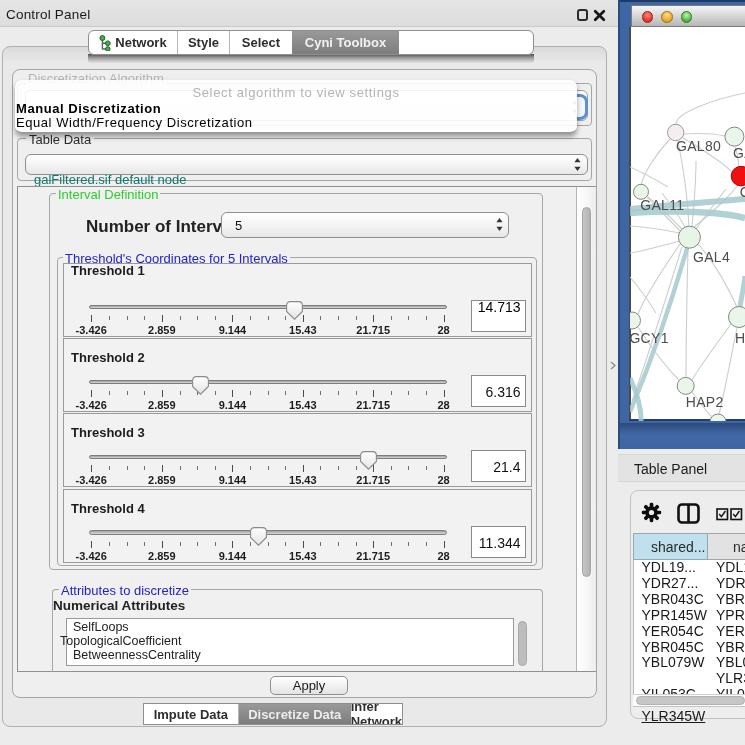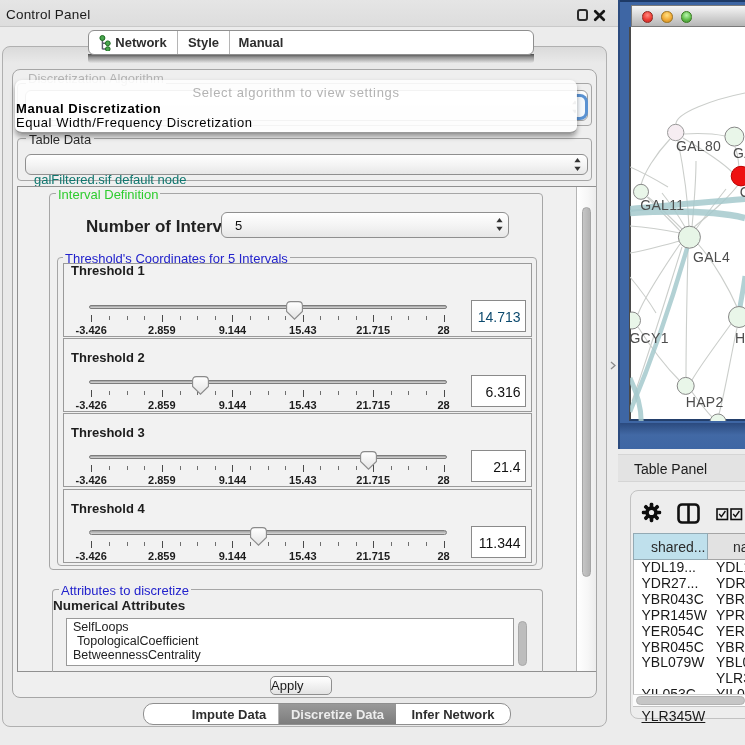--- a/index.html
+++ b/index.html
@@ -27,21 +27,22 @@
 <div class="abs" style="left:88px;top:54px;width:446px;height:9px;background:linear-gradient(#4c4c4c,#999999 40%,rgba(210,210,210,0.2));border-radius:0 0 3px 3px;"></div>
 <div class="abs" style="left:88px;top:30px;width:446px;height:25px;background:#ffffff;border:1px solid #8f8f8f;border-radius:6px;overflow:hidden;display:flex;">
   <div style="width:89px;border-right:1px solid #b5b5b5;display:flex;align-items:center;justify-content:center;font-size:13px;font-weight:bold;color:#2e2e2e;">
     <svg width="12" height="17" viewBox="0 0 12 17" style="margin-right:4px;">
       <path d="M3.4 6 L3.4 15.3 M3.4 9.3 L8.6 9.3 M3.4 15 L8.6 15" stroke="#5c5c6e" stroke-width="1.4" fill="none"></path>
       <circle cx="3.4" cy="4" r="2.5" fill="#4aa64f" stroke="#1d6b22" stroke-width="1"></circle>
       <circle cx="8.8" cy="9.3" r="2.4" fill="#4aa64f" stroke="#1d6b22" stroke-width="1"></circle>
       <circle cx="8.8" cy="15" r="2.3" fill="#4aa64f" stroke="#1d6b22" stroke-width="1"></circle>
     </svg>Network</div>
   <div style="width:52px;border-right:1px solid #b5b5b5;display:flex;align-items:center;justify-content:center;font-size:13px;font-weight:bold;color:#2e2e2e;">Style</div>
-  <div style="width:62px;display:flex;align-items:center;justify-content:center;font-size:13px;font-weight:bold;color:#2e2e2e;">Manual</div>
+  <div style="width:62px;display:flex;align-items:center;justify-content:center;font-size:13px;font-weight:bold;color:#2e2e2e;">Select</div>
+  <div style="width:107px;background:linear-gradient(#999999,#7d7d7d);display:flex;align-items:center;justify-content:center;font-size:13px;font-weight:bold;color:#f2f2f2;">Cyni Toolbox</div>
 </div>
 
 <div class="abs" style="left:12px;top:69px;width:585px;height:629px;border:1px solid #a6a6a6;border-radius:8px;background:#efefef;"></div>
 
 <div class="abs" style="left:17px;top:83px;width:575px;height:43px;border:1px solid #a6a6a6;border-radius:4px;"></div>
 <div class="txt" style="left:26px;top:71px;font-size:13px;color:#b4b4b4;background:#efefef;padding:0 2px;">Discretization Algorithm</div>
 <div class="abs" style="left:25px;top:90px;width:563px;height:31px;background:linear-gradient(#ffffff,#f0f0f0);border:1px solid #9f9f9f;border-radius:6px;"></div>
 <svg class="abs" style="left:571px;top:100px;" width="8" height="14" viewBox="0 0 8 14">
   <path d="M4 0.5 L6.8 4.2 L1.2 4.2 Z" fill="#8a8a8a"></path>
     <path d="M4 13.5 L6.8 9.8 L1.2 9.8 Z" fill="#8a8a8a"></path>
@@ -103,21 +104,21 @@
       <div class="abs" style="left:408.4px;top:316px;width:1px;height:4px;background:#6f6f6f;"></div>
       <div class="abs" style="left:426.0px;top:316px;width:1px;height:4px;background:#6f6f6f;"></div>
       <div class="abs" style="left:443.6px;top:315px;width:1px;height:7px;background:#4a4a4a;"></div>
       <div class="txt" style="left:61.2px;top:324px;width:60px;text-align:center;font-size:11px;font-weight:bold;color:#1c1c1c;">-3.426</div>
       <div class="txt" style="left:131.8px;top:324px;width:60px;text-align:center;font-size:11px;font-weight:bold;color:#1c1c1c;">2.859</div>
       <div class="txt" style="left:202.4px;top:324px;width:60px;text-align:center;font-size:11px;font-weight:bold;color:#1c1c1c;">9.144</div>
       <div class="txt" style="left:272.8px;top:324px;width:60px;text-align:center;font-size:11px;font-weight:bold;color:#1c1c1c;">15.43</div>
       <div class="txt" style="left:343.2px;top:324px;width:60px;text-align:center;font-size:11px;font-weight:bold;color:#1c1c1c;">21.715</div>
       <div class="txt" style="left:413.6px;top:324px;width:60px;text-align:center;font-size:11px;font-weight:bold;color:#1c1c1c;">28</div>
       <div class="abs" style="left:470.5px;top:300px;width:55.5px;height:32px;background:#fff;border:1px solid #8a8a8a;"></div>
-      <div class="txt" style="left:470.5px;top:309px;width:50px;text-align:right;font-size:14px;color:#0c4a6e;">14.713</div>
+      <div class="txt" style="left:470.5px;top:299px;width:50px;text-align:right;font-size:14px;color:#000000;">14.713</div>
       <svg class="abs" style="left:286px;top:301px;" width="17" height="19" viewBox="0 0 17 19">
         <path d="M4.5 0.6 L12.5 0.6 Q16.4 0.6 16.4 4.5 L16.4 10.5 L8.5 18.2 L0.6 10.5 L0.6 4.5 Q0.6 0.6 4.5 0.6 Z" fill="url(#tg1)" stroke="#8a8a8a" stroke-width="1.1"></path>
         <defs>
           <linearGradient id="tg1" x1="0" y1="0" x2="0" y2="1">
             <stop offset="0" stop-color="#ffffff"></stop>
             <stop offset="1" stop-color="#e3e3e3"></stop>
           </linearGradient>
         </defs>
       </svg>
       <div class="abs" style="left:63px;top:338.2px;width:468.5px;height:74px;background:#f2f2f2;border:1px solid #9a9a9a;"></div>
@@ -244,29 +245,29 @@
         </defs>
       </svg>
     </div>
   </div>
 
 <div class="abs" style="left:52px;top:589px;width:491px;height:83px;border:1px solid #a6a6a6;border-radius:4px 4px 0 0;border-bottom:none;"></div>
 <div class="txt" style="left:59px;top:583px;font-size:13px;color:#2222cc;background:#f0f0f0;padding:0 2px;">Attributes to discretize</div>
 <div class="txt" style="left:53px;top:597.5px;font-size:13.5px;font-weight:bold;color:#222;">Numerical Attributes</div>
 <div class="abs" style="left:66px;top:617.5px;width:448px;height:48px;background:#ffffff;border:1px solid #999;"></div>
 <div class="txt" style="left:73px;top:619.5px;font-size:12.5px;color:#222;">SelfLoops</div>
-<div class="txt" style="left:77px;top:633.5px;font-size:12.5px;color:#222;">TopologicalCoefficient</div>
+<div class="txt" style="left:60px;top:633.5px;font-size:12.5px;color:#222;">TopologicalCoefficient</div>
 <div class="txt" style="left:73px;top:647.5px;font-size:12.5px;color:#222;">BetweennessCentrality</div>
 
 <div class="abs" style="left:514.5px;top:618.5px;width:15px;height:47px;background:#f0f0f0;"></div>
 <div class="abs" style="left:517.5px;top:620.5px;width:9.5px;height:45px;background:#bdbdbd;border:1px solid #a8a8a8;border-radius:5px;"></div>
 
-<div class="abs" style="left:270px;top:675.5px;width:62px;height:19px;background:linear-gradient(#ffffff,#f0f0f0 55%,#e3e3e3);border:1px solid #8f8f8f;border-radius:5px;text-align:left;font-size:13px;color:#1a1a1a;line-height:17px;">Apply</div>
-
-<div class="abs" style="left:143px;top:703px;width:368px;height:22px;background:#ffffff;border:1px solid #8f8f8f;border-radius:10px;overflow:hidden;display:flex;padding-left:36px;">
+<div class="abs" style="left:270px;top:675.5px;width:78px;height:19px;background:linear-gradient(#ffffff,#f0f0f0 55%,#e3e3e3);border:1px solid #8f8f8f;border-radius:5px;text-align:center;font-size:13px;color:#1a1a1a;line-height:17px;">Apply</div>
+
+<div class="abs" style="left:143px;top:703px;width:260px;height:22px;background:#ffffff;border:1px solid #8f8f8f;border-radius:0;overflow:hidden;display:flex;">
   <div style="width:99px;border-right:1px solid #b5b5b5;display:flex;align-items:center;justify-content:center;font-size:13px;font-weight:bold;color:#2e2e2e;">Impute Data</div>
   <div style="width:117px;background:linear-gradient(#999999,#7d7d7d);display:flex;align-items:center;justify-content:center;font-size:13px;font-weight:bold;color:#ededed;">Discretize Data</div>
   <div style="flex:1;display:flex;align-items:center;justify-content:center;font-size:13px;font-weight:bold;color:#2e2e2e;">Infer Network</div>
 </div>
 
 <svg class="abs" style="left:609px;top:361px;" width="8" height="9" viewBox="0 0 8 9">
     <path d="M2 1 L6 4.5 L2 8" stroke="#8a8a8a" stroke-width="1.3" fill="none"></path>
   </svg>
 
 <div class="abs" style="left:15px;top:80px;width:562px;height:54px;background:rgba(255,255,255,0.88);border-radius:7px 7px 7px 7px;border-bottom:2px solid #9a9a9a;box-shadow:0 3px 5px rgba(0,0,0,0.35);"></div>

